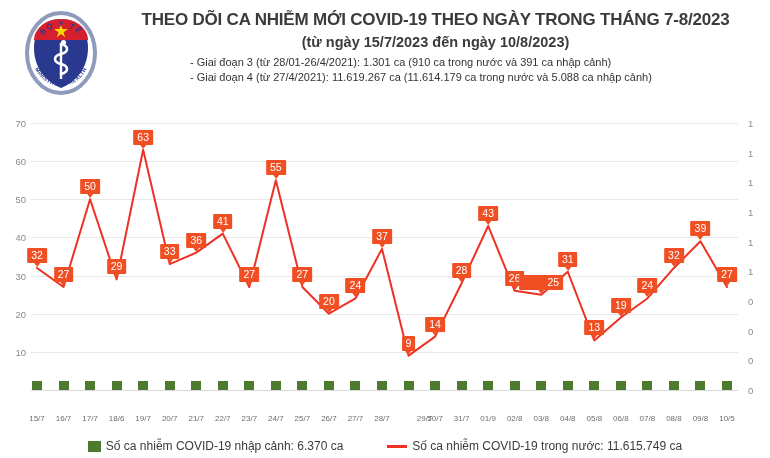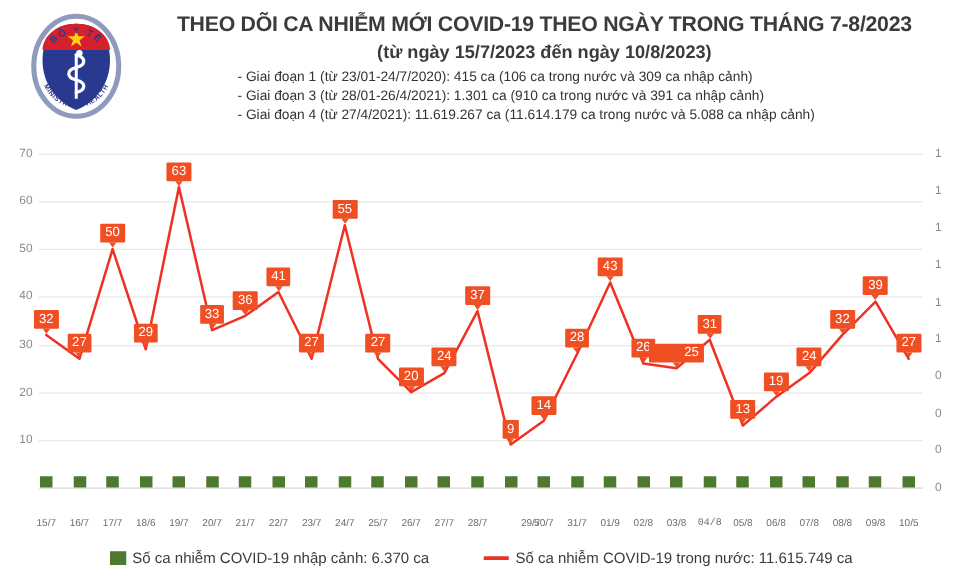--- a/index.html
+++ b/index.html
@@ -121,21 +121,20 @@
         </text>
       </svg>
     </div>
 
     <div class="titles">
       <div class="title-main">THEO DÕI CA NHIỄM MỚI COVID-19 THEO NGÀY TRONG THÁNG 7-8/2023</div>
       <div class="title-sub">(từ ngày 15/7/2023 đến ngày 10/8/2023)</div>
     </div>
 
     <div class="phases">
-      <div class="phase-line">- Giai đoạn 1 (từ 23/01-24/7/2020): 415 ca (106 ca trong nước và 309 ca nhập cảnh)</div>
       <div class="phase-line">- Giai đoạn 3 (từ 28/01-26/4/2021): 1.301 ca (910 ca trong nước và 391 ca nhập cảnh)</div>
       <div class="phase-line">- Giai đoạn 4 (từ 27/4/2021): 11.619.267 ca (11.614.179 ca trong nước và 5.088 ca nhập cảnh)</div>
     </div>
   </div>
 
   <div class="plot">
     <div class="grid-area" id="gridArea">
         <div class="gridline" style="top: 228.857px;"></div>
         <div class="gridline" style="top: 190.714px;"></div>
         <div class="gridline" style="top: 152.571px;"></div>
@@ -241,21 +240,21 @@
         <div class="xtick" style="left: 302.385px; top: 296px;">25/7</div>
         <div class="xtick" style="left: 328.923px; top: 296px;">26/7</div>
         <div class="xtick" style="left: 355.462px; top: 296px;">27/7</div>
         <div class="xtick" style="left: 382px; top: 296px; text-align: center;">28/7</div>
         <div class="xtick" style="left: 408.538px; top: 296px; padding-left: 32px;">29/7</div>
         <div class="xtick" style="left: 435.077px; top: 296px;">50/7</div>
         <div class="xtick" style="left: 461.615px; top: 296px; text-align: center;">31/7</div>
         <div class="xtick" style="left: 488.154px; top: 296px;">01/9</div>
         <div class="xtick" style="left: 514.692px; top: 296px;">02/8</div>
         <div class="xtick" style="left: 541.231px; top: 296px;">03/8</div>
-        <div class="xtick" style="left: 567.769px; top: 296px; font-family: Liberation Mono, monospace;">04/8</div>
+        <div class="xtick" style="left: 567.769px; top: 296px;">04/8</div>
         <div class="xtick" style="left: 594.308px; top: 296px;">05/8</div>
         <div class="xtick" style="left: 620.846px; top: 296px;">06/8</div>
         <div class="xtick" style="left: 647.385px; top: 296px;">07/8</div>
         <div class="xtick" style="left: 673.923px; top: 296px;">08/8</div>
         <div class="xtick" style="left: 700.462px; top: 296px;">09/8</div>
         <div class="xtick" style="left: 727px; top: 296px;">10/5</div>
       </div>
   </div>
 
   <div class="legend">

